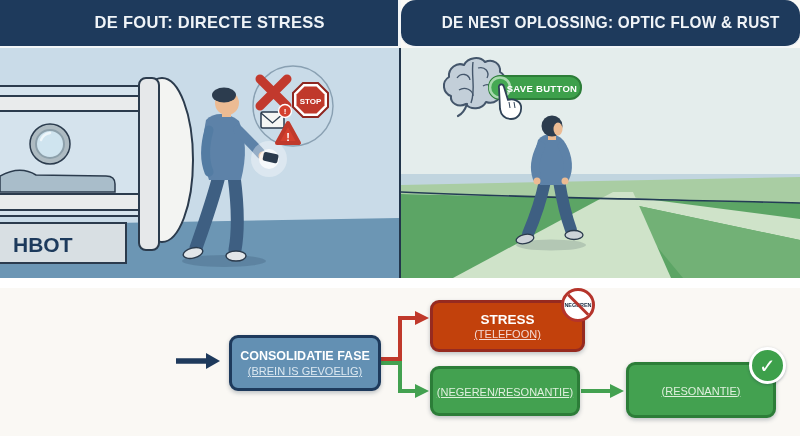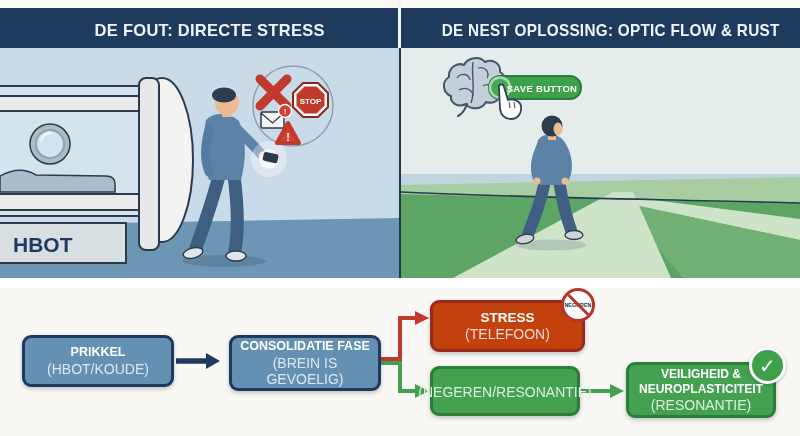--- a/index.html
+++ b/index.html
@@ -3,26 +3,26 @@
 <meta charset="utf-8">
 <style>
   html,body{margin:0;padding:0;background:#ffffff;}
   .canvas{
     position:relative;width:800px;height:436px;overflow:hidden;
     font-family:"Liberation Sans","DejaVu Sans",sans-serif;
     background:#faf9f6;
   }
   
   .titlebar{
-    position:absolute;top:8px;height:48px;background:#1e3a5c;
+    position:absolute;top:0;height:48px;background:#1e3a5c;
     display:flex;align-items:center;justify-content:center;
     border-bottom:2px solid #f2f5f7;box-sizing:border-box;padding-left:20px;
   }
   .titlebar.left{left:0;width:399px;}
-  .titlebar.right{left:401px;width:399px;}
+  .titlebar.right{left:401px;width:399px;border-radius:15px;}
   .title-text{
     color:#f0f4f8;font-weight:700;font-size:17px;letter-spacing:.3px;
     white-space:nowrap;
   }
   .titlebar.left .title-text{transform:scaleX(.97);}
   .titlebar.right .title-text{transform:scaleX(.90);}
   .divider-top{position:absolute;left:398px;top:0;width:3px;height:48px;background:#f2f5f7;}
   .divider-mid{position:absolute;left:399px;top:48px;width:2px;height:230px;background:#22364c;}
   
   .panel{position:absolute;top:48px;width:399px;height:230px;}
@@ -32,21 +32,21 @@
   .flow{position:absolute;left:0;top:278px;width:800px;height:158px;background:#faf8f4;}
   .flow-strip{position:absolute;left:0;top:0;width:800px;height:10px;background:#ffffff;}
   .arrows{position:absolute;left:0;top:0;width:800px;height:158px;z-index:1;}
   .fbox{
     position:absolute;z-index:2;border-radius:9px;box-sizing:border-box;
     display:flex;flex-direction:column;align-items:center;justify-content:center;
     text-align:center;box-shadow:0 2px 4px rgba(30,50,70,.28);padding:2px;
   }
   .fbox .lbl{color:#ffffff;font-weight:700;font-size:12.5px;line-height:1.18;white-space:nowrap;}
   .fbox .lbl.wrap{white-space:normal;font-size:12px;}
-  .fbox .sub{font-size:14px;margin-top:1px;}
+  .fbox .sub{font-size:11px;margin-top:1px;text-decoration:underline;}
   .fbox.blue{background:#6390b3;border:3px solid #1e3a5c;}
   .fbox.blue .sub{color:#dce8f1;}
   .fbox.red{background:#c2410c;border:3px solid #962a20;}
   .fbox.red .lbl{font-size:13.5px;}
   .fbox.red .sub{color:#f4d9d4;}
   .fbox.green{background:#43a150;border:3px solid #2c7d38;}
   .fbox.green .sub{color:#dff0dd;}
   .fbox.optic .lbl{font-size:12px;letter-spacing:-.2px;}
   #box-prikkel{left:22px;top:57px;width:152px;height:52px;}
   #box-consolidatie{left:229px;top:57px;width:152px;height:56px;}
@@ -226,41 +226,36 @@
         <path d="M372,85 L400,85 L400,113 L416,113" stroke="#43a150" stroke-width="4" fill="none"></path>
         <polygon points="415,106 415,120 429,113" fill="#43a150"></polygon>
       </g>
 
       <g>
         <line x1="581" y1="113" x2="611" y2="113" stroke="#43a150" stroke-width="4"></line>
         <polygon points="610,106 610,120 624,113" fill="#43a150"></polygon>
       </g>
     </svg>
 
-    <div class="fbox blue" id="box-prikkel">
-      <div class="lbl">PRIKKEL</div>
-      <div class="sub">(HBOT/KOUDE)</div>
-    </div>
 
     <div class="fbox blue" id="box-consolidatie">
       <div class="lbl">CONSOLIDATIE FASE</div>
       <div class="sub">(BREIN IS GEVOELIG)</div>
     </div>
 
     <div class="fbox red" id="box-stress">
       <div class="lbl">STRESS</div>
       <div class="sub">(TELEFOON)</div>
     </div>
 
     <div class="fbox green optic" id="box-optic">
       <div class="sub">(NEGEREN/RESONANTIE)</div>
     </div>
 
     <div class="fbox green" id="box-veiligheid">
-      <div class="lbl wrap">VEILIGHEID &amp; NEUROPLASTICITEIT</div>
       <div class="sub">(RESONANTIE)</div>
     </div>
 
     <div class="badge-negeren">
       <span class="ntext">NEGEREN</span>
       <span class="slash"></span>
     </div>
 
     <div class="badge-check">
       <span>✓</span>

